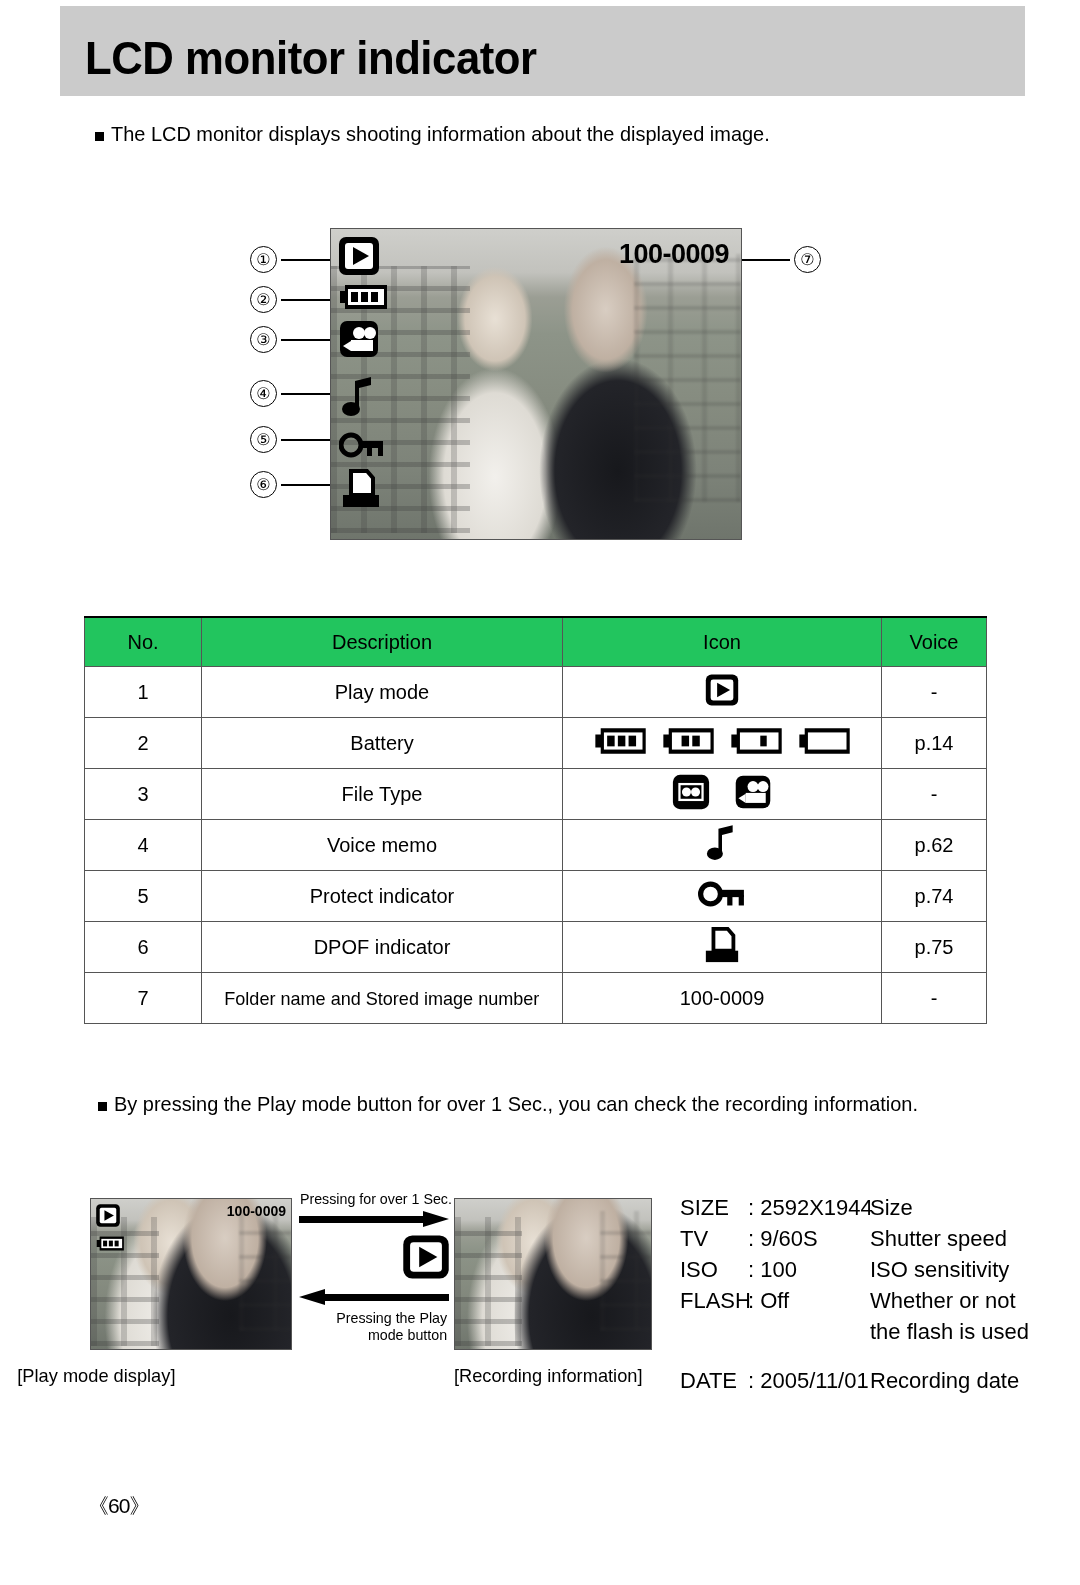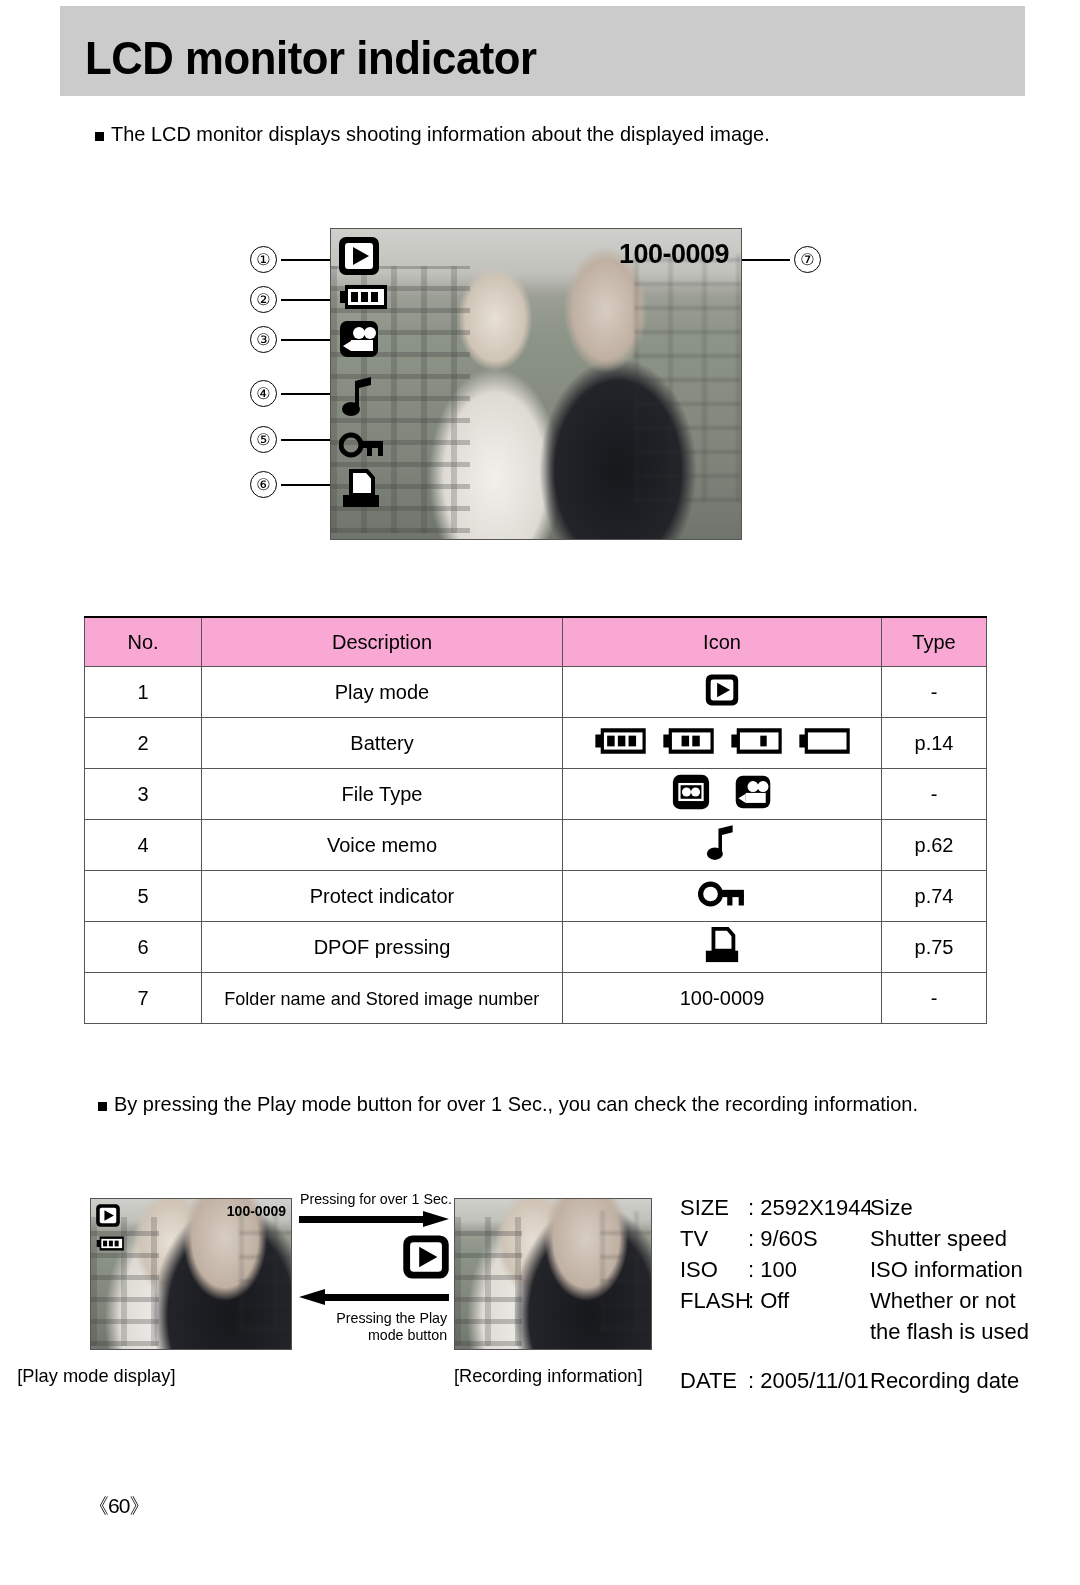--- a/index.html
+++ b/index.html
@@ -177,21 +177,21 @@
   }
   .info-table th, .info-table td {
     border: 1px solid #555;
     text-align: center;
     font-size: 20px;
     font-weight: normal;
     padding: 0;
     height: 50px;
   }
   .info-table thead th {
-    background: #f9a8d4;
+    background: #22c55e;
     height: 48px;
     border-top: 2px solid #000;
   }
   .info-table .c-no    { width: 116px; }
   .info-table .c-desc  { width: 360px; }
   .info-table .c-icon  { width: 318px; }
   .info-table .c-page  { width: 104px; }
   .icon-cell-inner {
     display: flex;
     align-items: center;
@@ -425,21 +425,21 @@
     </div>
   </div>
 </div>
 
 <table class="info-table">
   <thead>
     <tr>
       <th class="c-no">No.</th>
       <th class="c-desc">Description</th>
       <th class="c-icon">Icon</th>
-      <th class="c-page">Type</th>
+      <th class="c-page">Voice</th>
     </tr>
   </thead>
   <tbody>
 
     <tr>
       <td>1</td>
       <td>Play mode</td>
       <td>
         <div class="icon-cell-inner">
           <span class="ico">
@@ -551,21 +551,21 @@
               <rect x="39" y="15" width="5" height="10" fill="#000"></rect>
             </svg>
           </span>
         </div>
       </td>
       <td>p.74</td>
     </tr>
 
     <tr>
       <td>6</td>
-      <td>DPOF pressing</td>
+      <td>DPOF indicator</td>
       <td>
         <div class="icon-cell-inner">
           <span class="ico">
             <svg width="40" height="38" viewBox="0 0 42 40">
               <path d="M12,3 H27 L33,10 V26 H12 Z" fill="#fff" stroke="#000" stroke-width="4"></path>
               <rect x="4" y="26" width="34" height="12" fill="#000"></rect>
             </svg>
           </span>
         </div>
       </td>
@@ -651,21 +651,21 @@
     <span class="meaning">Size</span>
   </div>
   <div class="legend-row">
     <span class="lab">TV</span>
     <span class="val">: 9/60S</span>
     <span class="meaning">Shutter speed</span>
   </div>
   <div class="legend-row">
     <span class="lab">ISO</span>
     <span class="val">: 100</span>
-    <span class="meaning">ISO information</span>
+    <span class="meaning">ISO sensitivity</span>
   </div>
   <div class="legend-row">
     <span class="lab">FLASH</span>
     <span class="val">: Off</span>
     <span class="meaning">Whether or not</span>
   </div>
   <div class="legend-row cont">
     <span class="lab"></span>
     <span class="val"></span>
     <span class="meaning">the flash is used</span>

